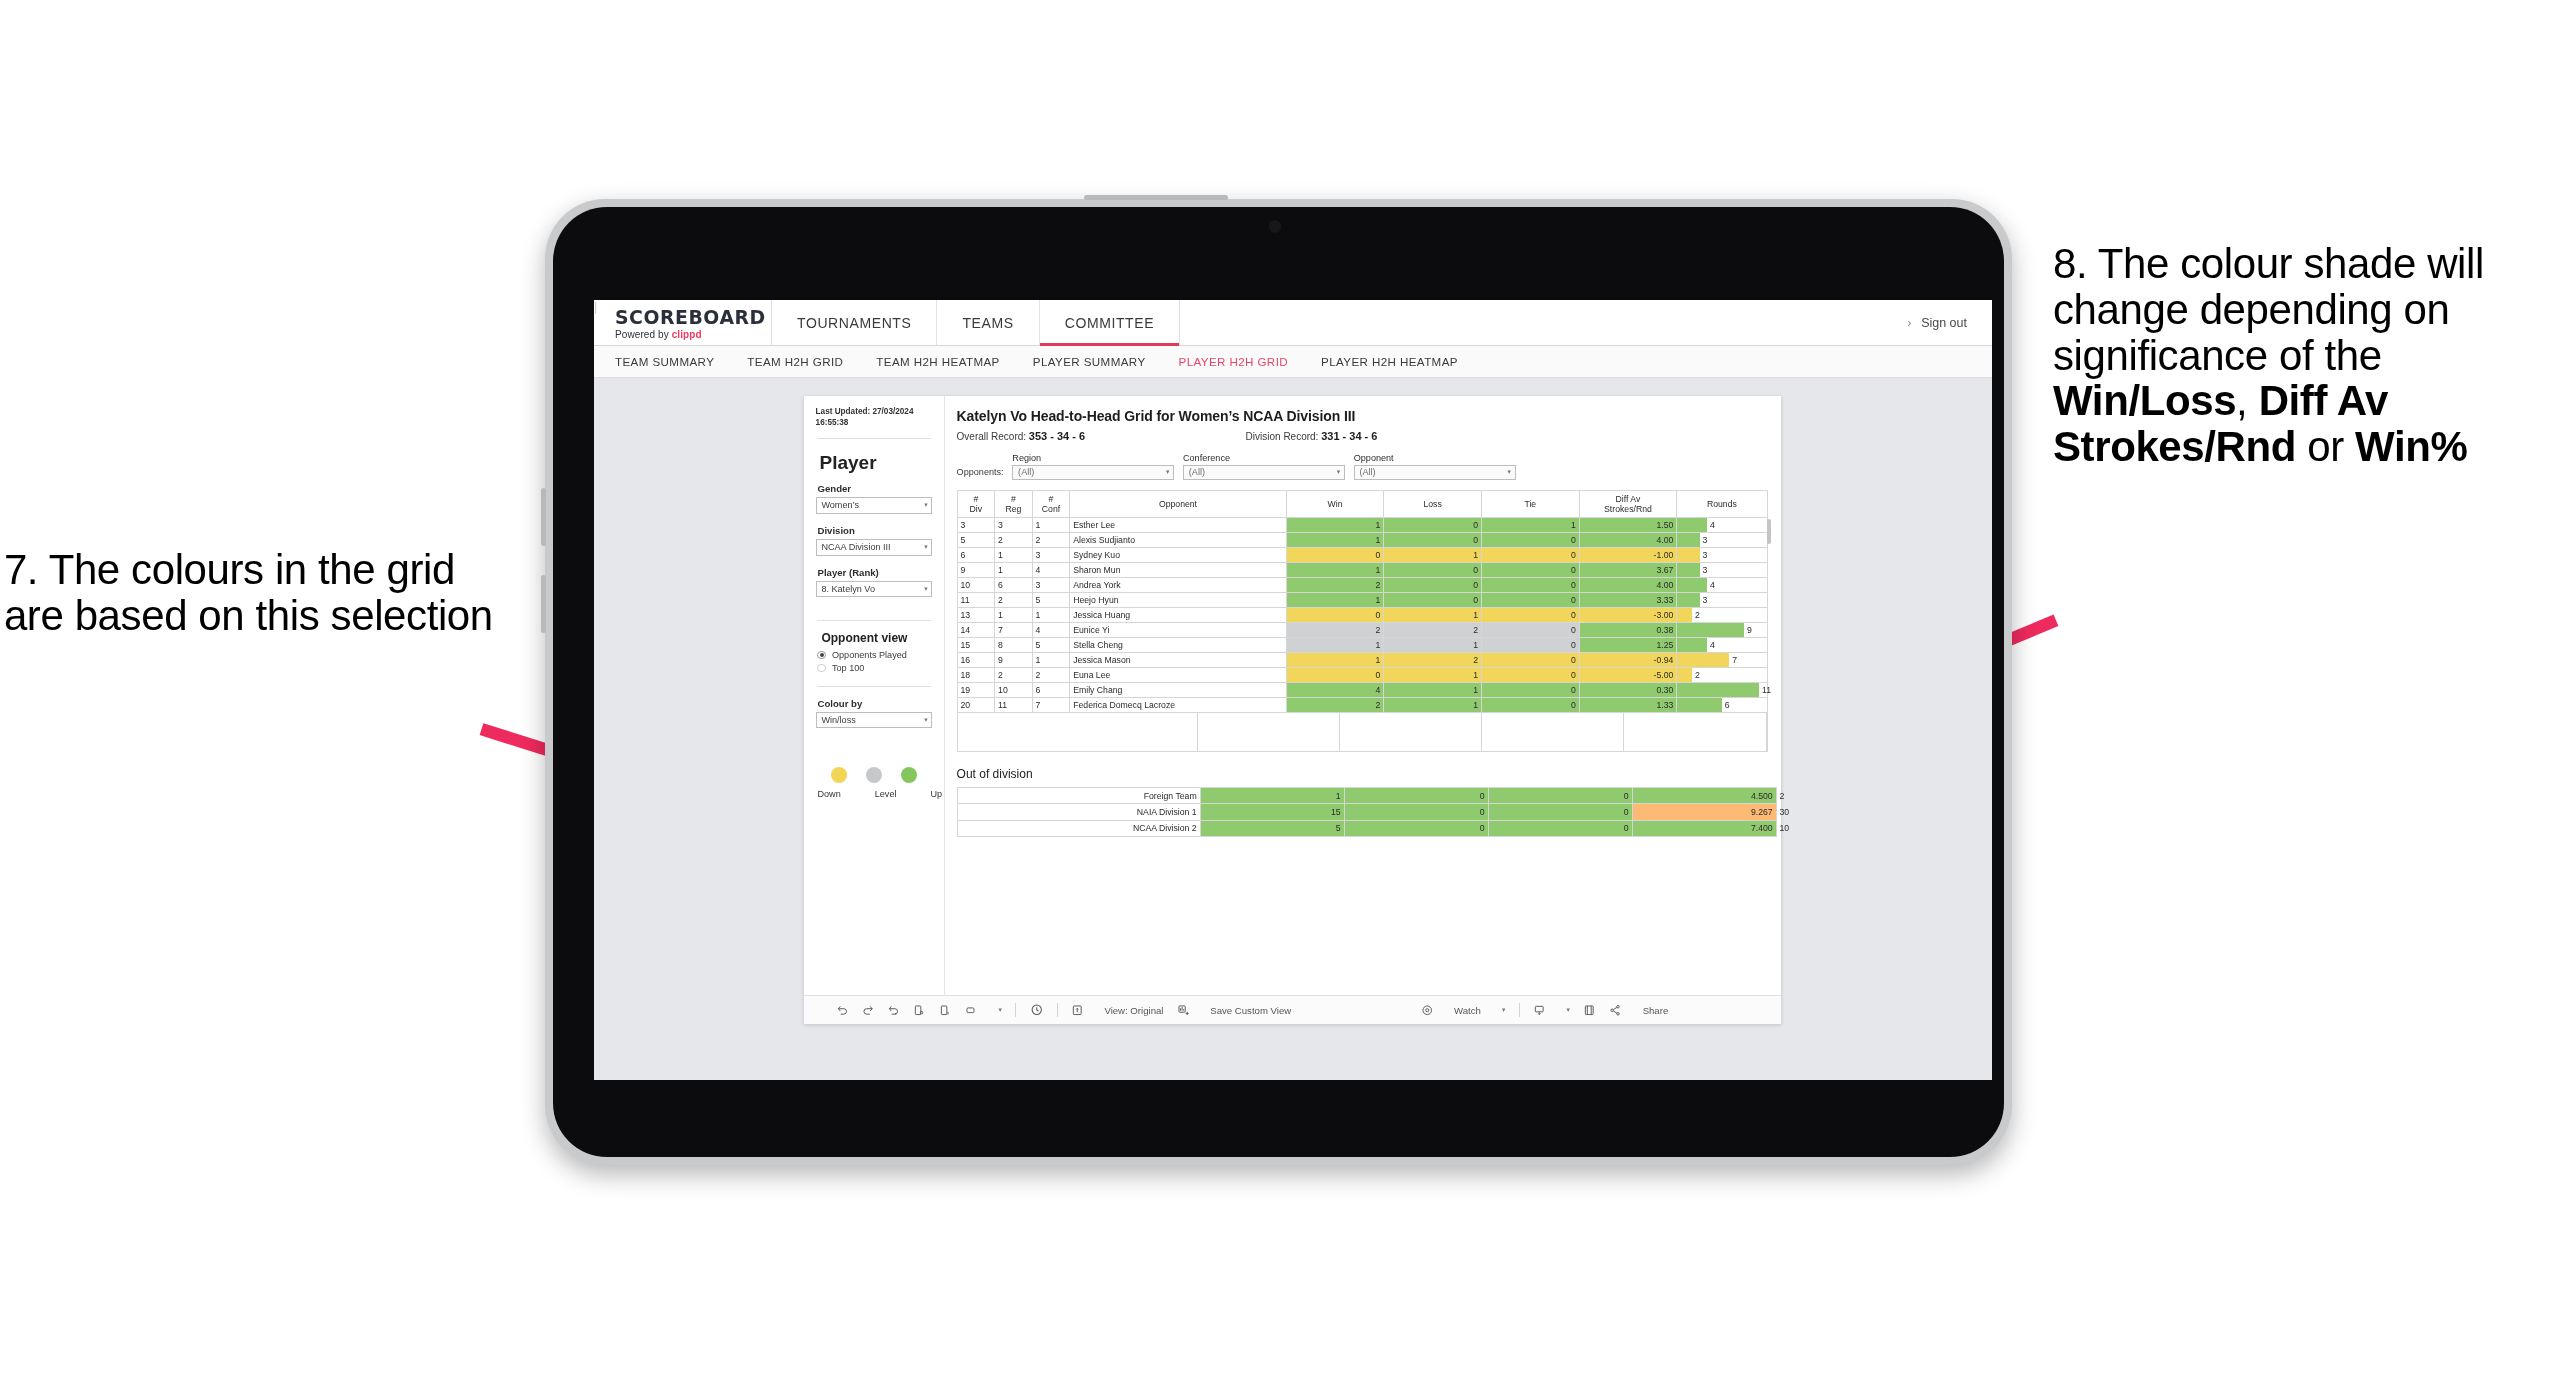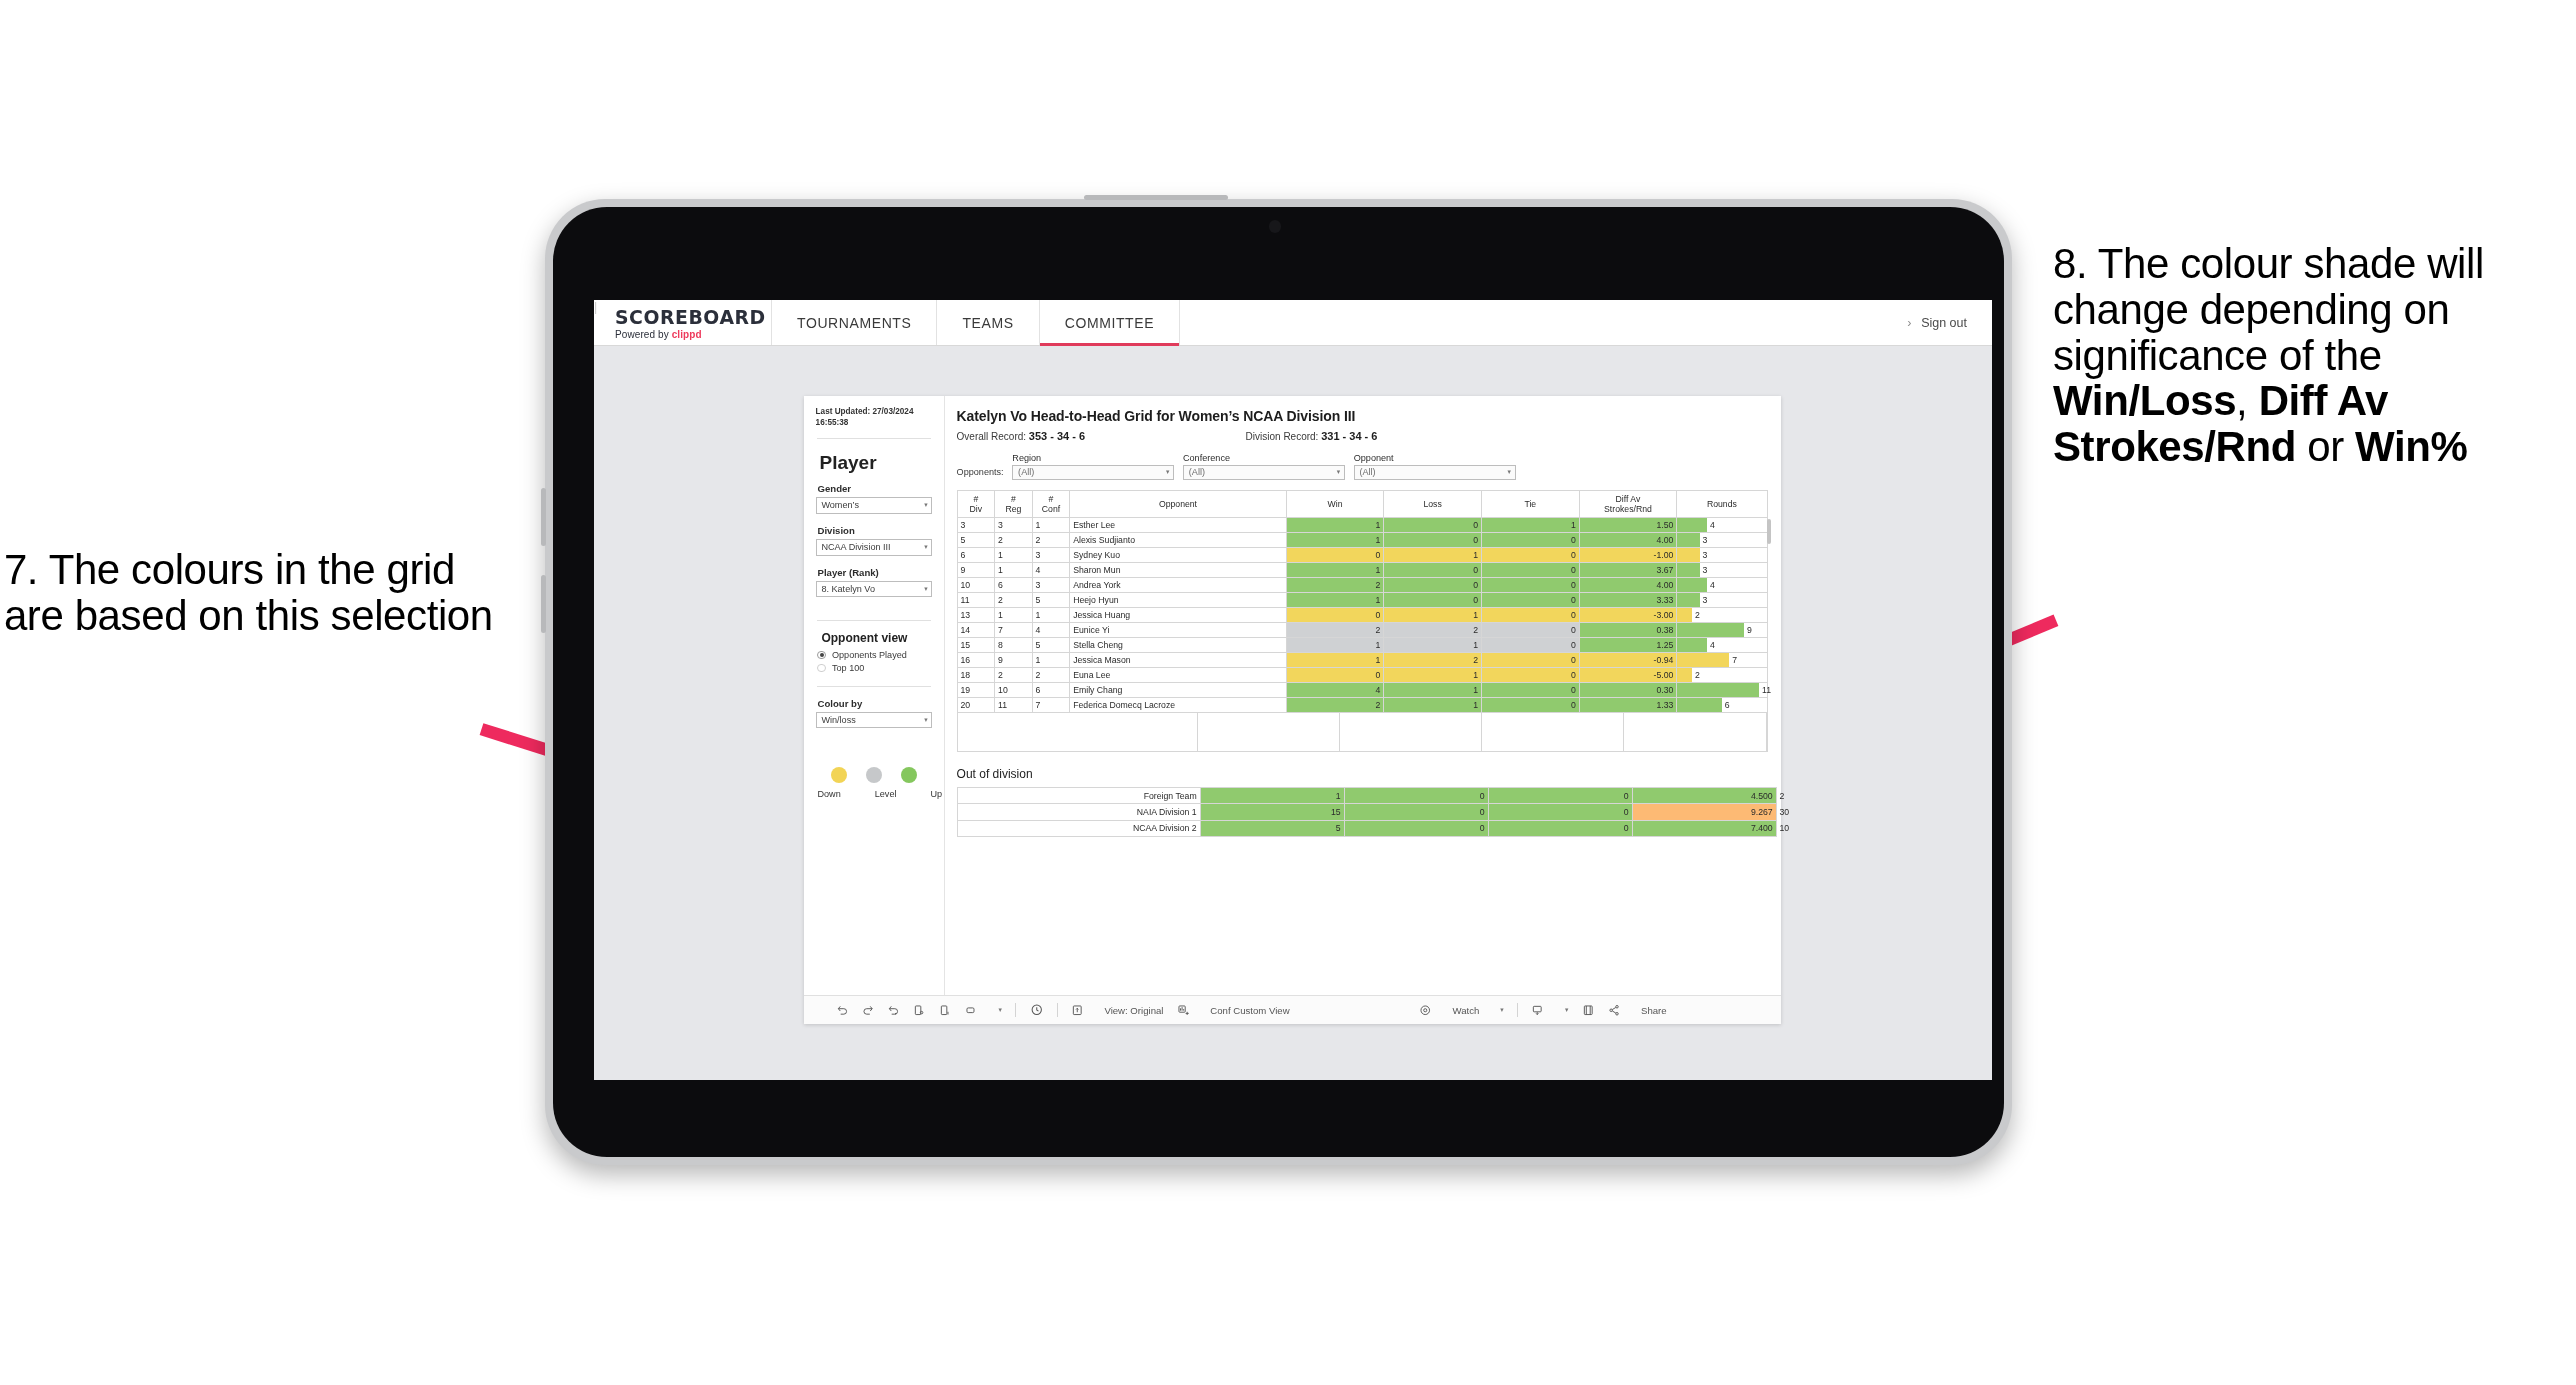--- a/index.html
+++ b/index.html
@@ -233,20 +233,28 @@
       <div class="topnav-item">TEAMS</div>
       <div class="topnav-item active">COMMITTEE</div>
       <div id="topnav-spacer"></div>
       <div id="signout-wrap">
         <span class="chev">›</span>
         <span class="bar">|</span>
         <span id="signout">Sign out</span>
       </div>
     </div>
 
+    <div id="subnav">
+      <div class="subnav-item">TEAM SUMMARY</div>
+      <div class="subnav-item">TEAM H2H GRID</div>
+      <div class="subnav-item">TEAM H2H HEATMAP</div>
+      <div class="subnav-item">PLAYER SUMMARY</div>
+      <div class="subnav-item active">PLAYER H2H GRID</div>
+      <div class="subnav-item">PLAYER H2H HEATMAP</div>
+    </div>
 
     <div id="card">
       <div id="card-body">
 
         <div id="sidebar">
           <div id="last-updated">Last Updated: 27/03/2024 16:55:38</div>
           <div class="hr"></div>
           <div class="sb-h1">Player</div>
 
           <div class="sb-group">
@@ -678,21 +686,21 @@
               <path d="M8 5.5v5M6.5 7 8 5.5 9.5 7"></path>
             </svg>
           <span>View: Original</span>
         </span>
         <span class="tb">
           <svg width="12.5" height="12.5" viewBox="0 0 16 16" fill="none" stroke="#555" stroke-width="1.2">
               <rect x="2.5" y="2.5" width="8" height="8" rx="1"></rect>
               <path d="M4.5 8.5v-3M6.5 8.5v-4.5M8.5 8.5v-2"></path>
               <path d="M11 12h4M13 10v4"></path>
             </svg>
-          <span>Conf Custom View</span>
+          <span>Save Custom View</span>
         </span>
         <span class="tb-gap"></span>
         <span class="tb">
           <svg width="12.5" height="12.5" viewBox="0 0 16 16" fill="none" stroke="#555" stroke-width="1.2">
               <circle cx="8" cy="8" r="5.5"></circle>
               <circle cx="8" cy="8" r="2"></circle>
             </svg>
           <span>Watch</span>
           <span class="tb-caret">▾</span>
         </span>

